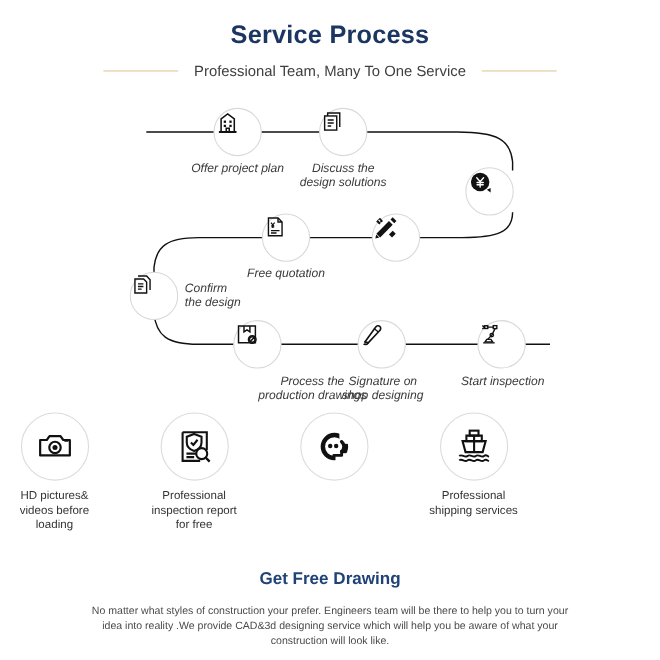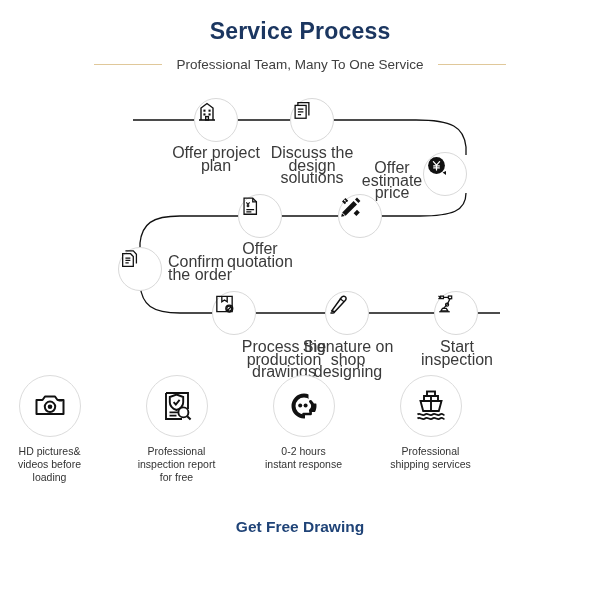--- a/index.html
+++ b/index.html
@@ -83,25 +83,26 @@
     background: #ffffff;
     box-sizing: border-box;
     display: flex;
     align-items: center;
     justify-content: center;
   }
   .node svg { display: block; }
 
   .node-label {
     position: absolute;
-    font-size: 16px;
+    font-size: 11px;
     line-height: 12.5px;
     color: #3a3a3a;
     text-align: center;
     white-space: pre-line;
+    font-style: italic;
   }
   .node-label.left-align { text-align: left; }
 
   
   #services {
     position: absolute;
     top: 375px;
     left: 0;
     width: 480px;
     height: 120px;
@@ -223,39 +224,37 @@
           <circle cx="12.5" cy="12.5" r="8.4" fill="#111"></circle>
           <g stroke="#fff" stroke-width="1.25" stroke-linecap="round">
             <path d="M9.4 8.6 L12.5 12.1 L15.6 8.6"></path>
             <path d="M12.5 12.1 V17"></path>
             <path d="M9.7 12.9 H15.3"></path>
             <path d="M9.7 14.9 H15.3"></path>
           </g>
         </svg>
       </span>
     </div>
-    <div class="node-label" style="left:358px; top:77px; width:68px;">Offer
-estimate price</div>
 
     <div class="node" style="left:238px; top:109px;">
       <span>
         <svg width="22" height="22" viewBox="0 0 24 24" fill="none" stroke="#111" stroke-width="1.4">
           <path d="M5.5 3.5 H15 L19 7.5 V21 H5.5 Z"></path>
           <path d="M15 3.5 V7.5 H19"></path>
           <g stroke-width="1.15">
             <path d="M8 8 L9.8 10.2 L11.6 8"></path>
             <path d="M9.8 10.2 V13.4"></path>
             <path d="M8.4 11.1 H11.2"></path>
             <path d="M8.4 12.3 H11.2"></path>
           </g>
           <path d="M8 16 H16.5 M8 18.4 H13.5"></path>
         </svg>
       </span>
     </div>
-    <div class="node-label" style="left:210px; top:158px; width:100px;">Offer quotation</div>
+    <div class="node-label" style="left:210px; top:158px; width:100px;">Free quotation</div>
 
     <div class="node" style="left:338px; top:109px;">
       <span>
         <svg width="24" height="24" viewBox="0 0 24 24">
           <g fill="#111">
             <path d="M3.2 17.4 L14.6 6 L18 9.4 L6.6 20.8 Z"></path>
             <path d="M16 4.6 L18 2.6 L21.4 6 L19.4 8 Z"></path>
             <path d="M2.2 21.8 L3.0 18.2 L5.8 21 Z"></path>
           </g>
           <g fill="#111">
@@ -272,21 +271,21 @@
     <div class="node" style="left:118px; top:162px;">
       <span>
         <svg width="22" height="22" viewBox="0 0 24 24" fill="none" stroke="#111" stroke-width="1.4">
           <path d="M4 6.2 H12.6 L15.6 9.2 V20 H4 Z"></path>
           <path d="M7 3.2 H15.6 L19 6.8 V17"></path>
           <path d="M7 11 H12.4 M7 13.6 H12.4 M7 16.2 H10.6"></path>
         </svg>
       </span>
     </div>
     <div class="node-label left-align" style="left:168px; top:171px; width:78px;">Confirm
-the order</div>
+the design</div>
 
     <div class="node" style="left:212px; top:206px;">
       <span>
         <svg width="23" height="23" viewBox="0 0 24 24" fill="none" stroke="#111" stroke-width="1.4">
           <path d="M4 4.5 H20 V20.5 H4 Z"></path>
           <path d="M9.2 4.5 V10.2 L12 8.3 L14.8 10.2 V4.5"></path>
           <circle cx="17" cy="17.3" r="3.6" fill="#fff"></circle>
           <circle cx="17" cy="17.3" r="2.6"></circle>
           <path d="M15.3 19 L18.7 15.6"></path>
         </svg>
@@ -371,22 +370,20 @@
                      M17 8.5 A8.5 8.5 0 0 0 8.5 17 A8.5 8.5 0 0 0 17 25.5 A8.5 8.5 0 0 0 25.5 17 A8.5 8.5 0 0 0 17 8.5 Z" fill="#111" fill-rule="evenodd"></path>
             <rect x="21.5" y="1.5" width="11" height="13" fill="#fff"></rect>
             <rect x="18" y="23" width="15" height="11" fill="#fff"></rect>
             <path d="M23.5 12.5 A5.8 5.8 0 0 1 23.5 21.5" stroke="#111" stroke-width="3" fill="none" stroke-linecap="round"></path>
             <path d="M23.6 21.5 L23.6 25 L16.5 25" stroke="#111" stroke-width="2.6" fill="none" stroke-linecap="round" stroke-linejoin="round"></path>
             <circle cx="13.2" cy="16.4" r="2" fill="#111"></circle>
             <circle cx="18.6" cy="16.4" r="2" fill="#111"></circle>
           </svg>
         </span>
       </div>
-      <div class="service-label">0-2 hours
-instant response</div>
     </div>
 
     <div class="service">
       <div class="service-circle">
         <span>
           <svg width="36" height="36" viewBox="0 0 36 36" fill="none" stroke="#111" stroke-width="1.9">
             <rect x="14" y="3.5" width="8" height="4.5"></rect>
             <path d="M11 8 H25 V13 H11 Z"></path>
             <path d="M7.5 13 H28.5 L25.8 23 H10.2 Z"></path>
             <path d="M18 8 V13 M18 13 V23"></path>
@@ -396,15 +393,16 @@
         </span>
       </div>
       <div class="service-label">Professional
 shipping services</div>
     </div>
 
   </div>
 
   <div id="footer">
     <h2 class="footer-title">Get Free Drawing</h2>
+    <p class="footer-text">No matter what styles of construction your prefer. Engineers team will be there to help you to turn your idea into reality .We provide CAD&amp;3d designing service which will help you be aware of what your construction will look like.</p>
   </div>
 
 </div>
 
 </body></html>

